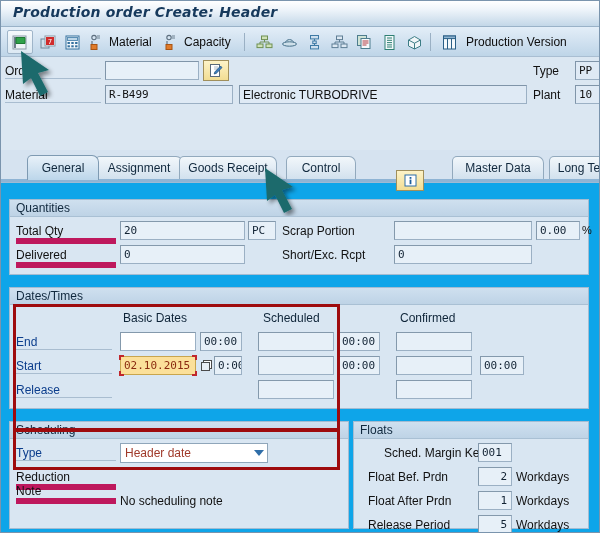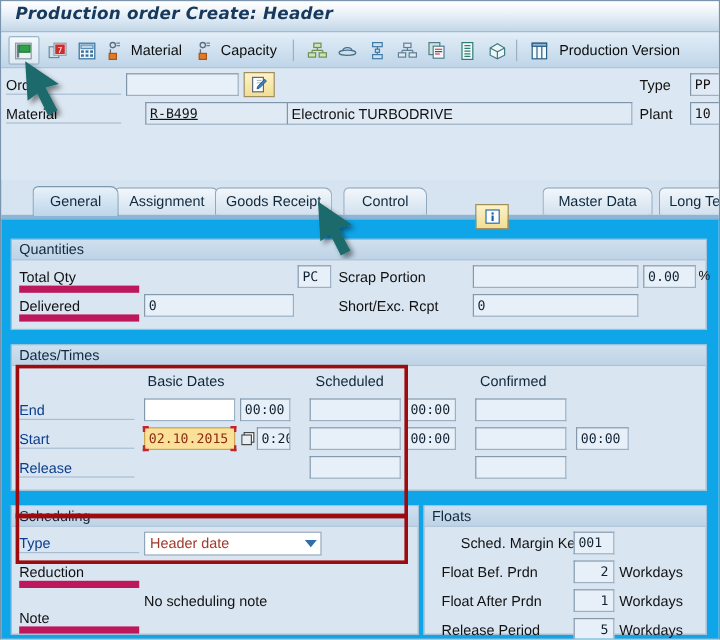--- a/index.html
+++ b/index.html
@@ -77,22 +77,20 @@
     border-left-color: #8095a9;
     font-family: "DejaVu Sans Mono", monospace;
     font-size: 11px;
     color: #111;
     padding: 0 3px;
     display: flex; align-items: center;
     white-space: nowrap; overflow: hidden;
   }
   .inp.lt { background: #e7f0f8; }
   .inp.underlined {
-    text-decoration: underline;
-    margin-left: 16px;
   }
   .inp.sans { font-family: "Liberation Sans", sans-serif; font-size: 12px; }
 
   .yellowbtn {
     position: absolute;
     background: linear-gradient(to bottom,#fdf3c8,#f2dd93);
     border: 1px solid #a08f5c;
     display: flex; align-items: center; justify-content: center;
   }
 
@@ -439,20 +437,21 @@
     </div>
   </div>
   <div class="tabline"></div>
 
   <div class="content">
 
     <div class="gbox" style="left:8px;top:16px;width:580px;height:76px;">
       <div class="ghdr">Quantities</div>
 
       <div class="blklbl ul" style="left:6px;top:24px;width:100px;">Total Qty</div>
+      <div class="tinp" style="left:110px;top:21px;width:125px;height:19px;">20</div>
       <div class="tinp" style="left:238px;top:21px;width:28px;height:19px;">PC</div>
 
       <div class="blklbl ul" style="left:6px;top:48px;width:100px;">Delivered</div>
       <div class="tinp" style="left:110px;top:45px;width:125px;height:19px;">0</div>
 
       <div class="blklbl" style="left:272px;top:24px;">Scrap Portion</div>
       <div class="tinp" style="left:384px;top:21px;width:138px;height:19px;"></div>
       <div class="tinp" style="left:526px;top:21px;width:44px;height:19px;">0.00</div>
       <div class="blklbl smalltext" style="left:572px;top:24px;">%</div>
 
@@ -481,21 +480,21 @@
         <span class="corner tr"></span>
         <span class="corner bl"></span>
         <span class="corner br"></span>
       </div>
       <div style="position:absolute;left:190px;top:68px;width:14px;height:19px;display:flex;align-items:center;justify-content:center;">
         <svg width="12" height="12" viewBox="0 0 12 12">
           <rect x="2.5" y="0.5" width="8" height="8" fill="#ffffff" stroke="#4a4a4a"></rect>
           <rect x="0.5" y="2.5" width="8" height="8" fill="#e8eef4" stroke="#4a4a4a"></rect>
         </svg>
       </div>
-      <div class="tinp" style="left:204px;top:68px;width:28px;height:19px;">0:20</div>
+      <div class="tinp" style="left:204px;top:68px;width:28px;height:19px;">0:00</div>
       <div class="tinp" style="left:248px;top:68px;width:76px;height:19px;"></div>
       <div class="tinp" style="left:328px;top:68px;width:42px;height:19px;">00:00</div>
       <div class="tinp" style="left:386px;top:68px;width:76px;height:19px;"></div>
       <div class="tinp" style="left:470px;top:68px;width:44px;height:19px;">00:00</div>
 
       <div class="bluelbl ul" style="left:6px;top:95px;width:96px;">Release</div>
       <div class="tinp" style="left:248px;top:92px;width:76px;height:19px;"></div>
       <div class="tinp" style="left:386px;top:92px;width:76px;height:19px;"></div>
     </div>
 
@@ -504,21 +503,21 @@
 
       <div class="bluelbl ul" style="left:6px;top:24px;width:100px;">Type</div>
       <div class="selbox" style="left:110px;top:21px;width:148px;height:20px;">
         <span>Header date</span>
         <span class="selarrow"></span>
       </div>
 
       <div class="blklbl ul" style="left:6px;top:48px;width:100px;">Reduction</div>
       <div class="blklbl" style="left:110px;top:48px;"></div>
 
-      <div class="blklbl ul" style="left:6px;top:86px;width:100px;">Note</div>
+      <div class="blklbl ul" style="left:6px;top:62px;width:100px;">Note</div>
       <div class="blklbl" style="left:110px;top:72px;">No scheduling note</div>
     </div>
 
     <div class="gbox" style="left:352px;top:238px;width:236px;height:108px;">
       <div class="ghdr">Floats</div>
 
       <div class="blklbl" style="left:6px;top:24px;margin-left:24px;">Sched. Margin Key</div>
       <div class="tinp" style="left:124px;top:21px;width:34px;height:19px;">001</div>
 
       <div class="blklbl" style="left:14px;top:48px;">Float Bef. Prdn</div>

